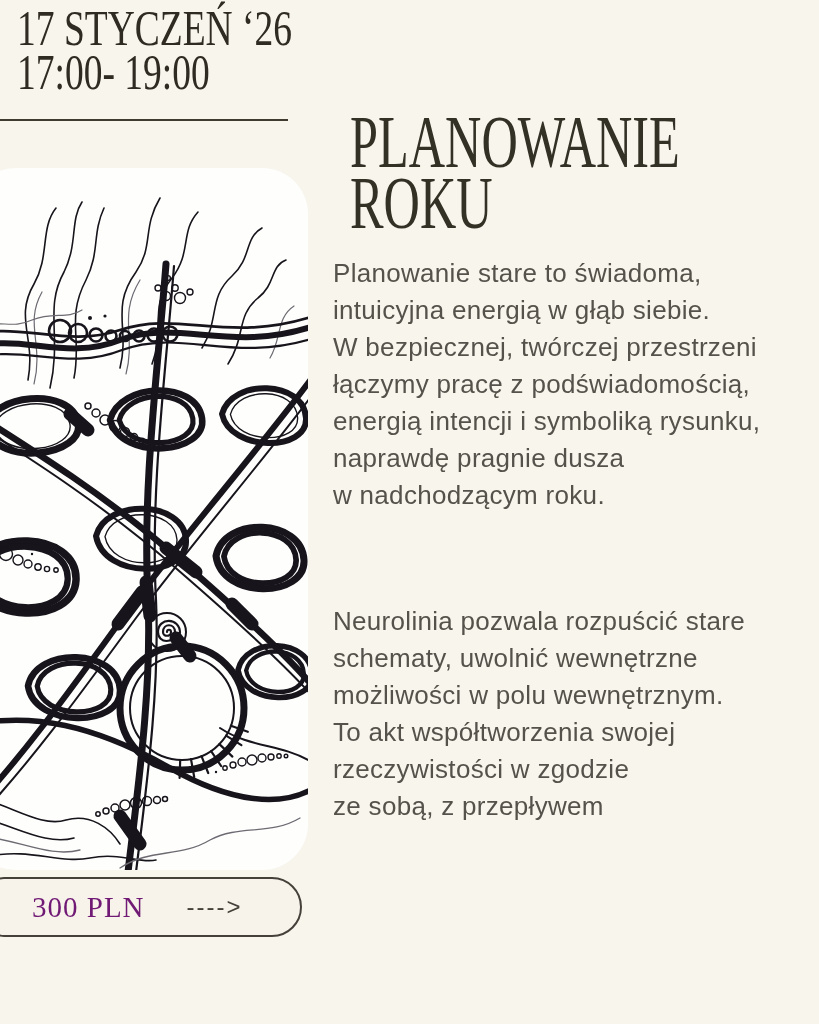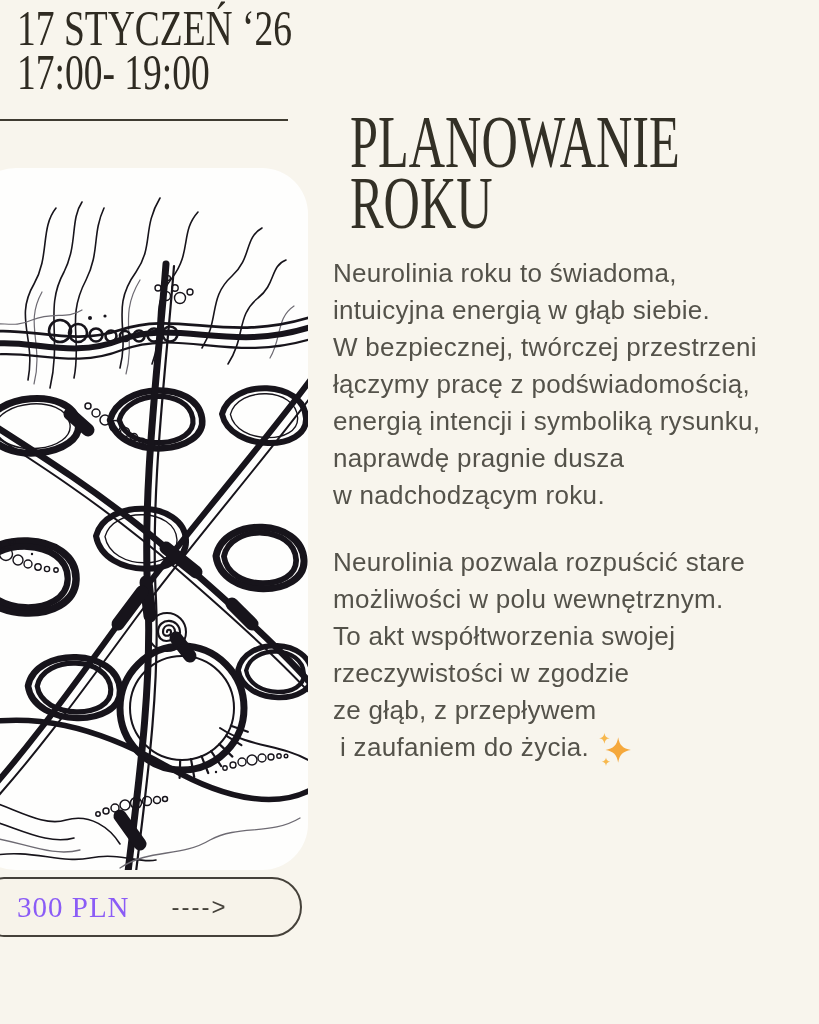--- a/index.html
+++ b/index.html
@@ -29,41 +29,41 @@
   .ink-fill{fill:#17141b;stroke:none;}
   .pencil{stroke:#6d6a72;fill:none;stroke-linecap:round;}
   
   .pill{
     position:absolute;left:-12px;top:877px;width:314px;height:60px;
     background:#f7f3ea;border:2.5px solid #45413a;box-sizing:border-box;
     border-radius:16px 30px 30px 16px;
     display:flex;align-items:center;cursor:pointer;
   }
   .pill-price{
-    font-family:"Liberation Serif", serif;font-size:29px;color:#8b5cf6;
-    letter-spacing:1px;margin-left:27px;white-space:nowrap;
+    font-family:"Liberation Serif", serif;font-size:29px;color:#701a75;
+    letter-spacing:1px;margin-left:42px;white-space:nowrap;
   }
   .pill-arrow{
     font-family:"Liberation Sans", sans-serif;font-size:24px;color:#45413a;
     letter-spacing:2px;margin-left:42px;white-space:nowrap;
   }
   
   .title{
     position:absolute;left:350px;top:112px;margin:0;
     font-family:"Liberation Serif", serif;font-weight:400;
     font-size:74px;line-height:61px;color:#333026;
     transform:scaleX(0.68);transform-origin:left top;white-space:nowrap;
   }
   
   .body-text{
     position:absolute;left:333px;top:255px;
     font-size:26px;line-height:37px;color:#54524a;letter-spacing:0.3px;
   }
   .body-text .para{margin:0;}
-  .para.second{margin-top:30px;}
+  .para.second{margin-top:89px;}
   .body-line{white-space:nowrap;}
   .last-line{display:flex;align-items:center;padding-left:7px;}
   .sparkle{width:36px;height:36px;margin-left:8px;transform:translateY(2px);}
 </style>
 </head>
 <body>
 
 <div class="date-block">
   <div>17 STYCZEŃ ‘26</div>
   <div>17:00- 19:00</div>
@@ -240,36 +240,29 @@
   <span class="pill-arrow">----&gt;</span>
 </div>
 
 <h1 class="title">
   <div>PLANOWANIE</div>
   <div>ROKU</div>
 </h1>
 
 <div class="body-text">
   <div class="para first">
-    <div class="body-line">Neurolinia roku to świadoma,</div>
+    <div class="body-line">Planowanie stare to świadoma,</div>
     <div class="body-line">intuicyjna energią w głąb siebie.</div>
     <div class="body-line">W bezpiecznej, twórczej przestrzeni</div>
     <div class="body-line">łączymy pracę z podświadomością,</div>
     <div class="body-line">energią intencji i symboliką rysunku,</div>
     <div class="body-line">naprawdę pragnie dusza</div>
     <div class="body-line">w nadchodzącym roku.</div>
   </div>
   <div class="para second">
     <div class="body-line">Neurolinia pozwala rozpuścić stare</div>
+    <div class="body-line">schematy, uwolnić wewnętrzne</div>
     <div class="body-line">możliwości w polu wewnętrznym.</div>
     <div class="body-line">To akt współtworzenia swojej</div>
     <div class="body-line">rzeczywistości w zgodzie</div>
-    <div class="body-line">ze głąb, z przepływem</div>
-    <div class="body-line last-line">
-      <span>i zaufaniem do życia.</span>
-      <svg class="sparkle" viewBox="0 0 34 34">
-        <path fill="#F5A83C" d="M20 5 C21.2 12.5 24.5 15.8 32 17 C24.5 18.2 21.2 21.5 20 29 C18.8 21.5 15.5 18.2 8 17 C15.5 15.8 18.8 12.5 20 5 Z"></path>
-        <path fill="#F7B84E" d="M7 1 C7.5 4.2 8.9 5.6 12 6 C8.9 6.5 7.5 7.9 7 11 C6.5 7.9 5.1 6.5 2 6 C5.1 5.6 6.5 4.2 7 1 Z"></path>
-        <path fill="#F7B84E" d="M8.5 24 C8.9 26.4 10 27.5 12.5 28 C10 28.4 8.9 29.5 8.5 32 C8.1 29.5 7 28.4 4.5 28 C7 27.5 8.1 26.4 8.5 24 Z"></path>
-      </svg>
-    </div>
+    <div class="body-line">ze sobą, z przepływem</div>
   </div>
 </div>
 
 </body></html>

